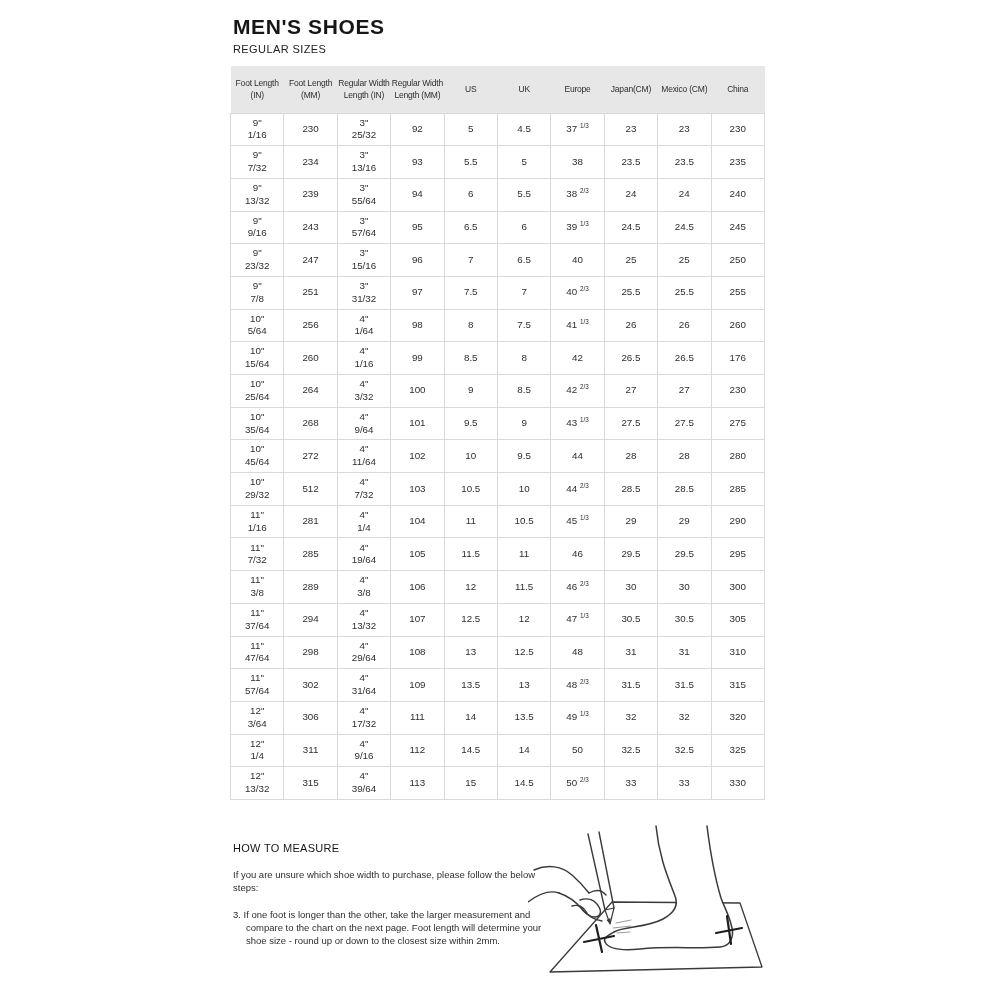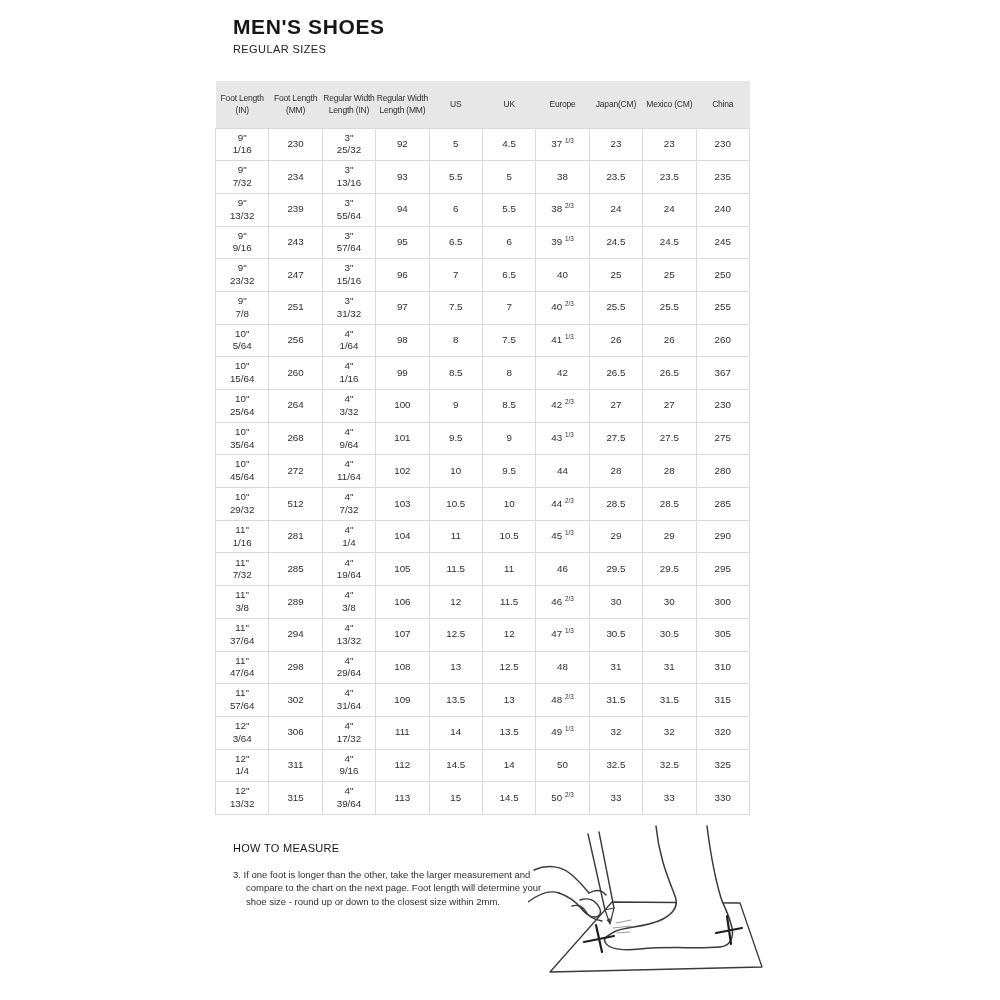--- a/index.html
+++ b/index.html
@@ -18,22 +18,22 @@
     margin: 0; font-size: 21px; font-weight: 700;
     letter-spacing: 0.6px; color: #161616;
   }
   .page-subtitle {
     margin: 4px 0 0; font-size: 11px; font-weight: 400;
     letter-spacing: 0.4px; color: #222222;
   }
 
   
   table.size-table {
-    position: absolute; left: 215px; top: 66px; width: 535px;
-    border-collapse: collapse; table-layout: fixed; margin-top: 15px;
+    position: absolute; left: 230px; top: 66px; width: 535px;
+    border-collapse: collapse; table-layout: fixed;
   }
   .size-table thead th {
     background: #e7e7e7;
     font-weight: 400; font-size: 8.5px; letter-spacing: -0.2px;
     color: #2e2e2e; height: 47px; padding: 2px 0;
     text-align: center; vertical-align: middle;
     line-height: 1.45; white-space: pre-line; border: none;
   }
   .size-table tbody td {
     border: 1px solid #d9d9d9;
@@ -198,21 +198,21 @@
 15/64</td>
           <td>260</td>
           <td>4"
 1/16</td>
           <td>99</td>
           <td>8.5</td>
           <td>8</td>
           <td>42</td>
           <td>26.5</td>
           <td>26.5</td>
-          <td>367</td>
+          <td>176</td>
         </tr>
         <tr>
           <td>10"
 25/64</td>
           <td>264</td>
           <td>4"
 3/32</td>
           <td>100</td>
           <td>9</td>
           <td>8.5</td>
@@ -387,20 +387,21 @@
           <td>50 <sup>2/3</sup></td>
           <td>33</td>
           <td>33</td>
           <td>330</td>
         </tr>
       </tbody>
   </table>
 
   <div class="howto">
     <h3 class="howto-title">HOW TO MEASURE</h3>
+    <p class="howto-intro">If you are unsure which shoe width to purchase, please follow the below steps:</p>
     <div class="measure-steps">
         <div class="step">3. If one foot is longer than the other, take the larger measurement and compare to the chart on the next page. Foot length will determine your shoe size - round up or down to the closest size within 2mm.</div>
       </div>
   </div>
 
   <div class="illustration">
     <svg viewBox="0 0 260 180" width="260" height="180">
 
       <path d="M22,152 L84,82 L212,83 L234,147 Z" fill="#ffffff" stroke="#3a3a3a" stroke-width="1.3" stroke-linejoin="round"></path>
 

